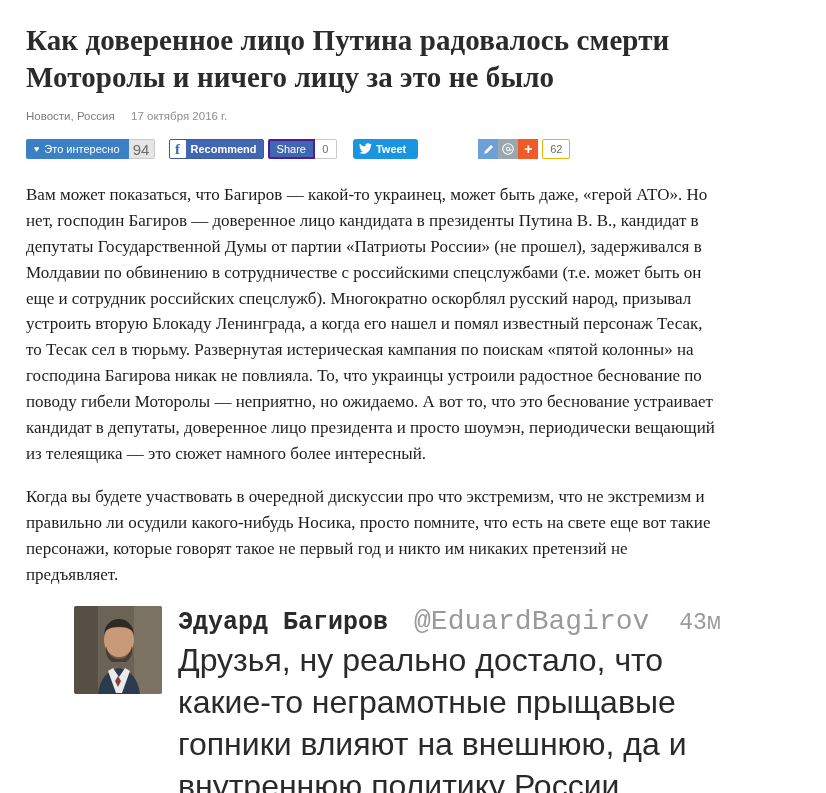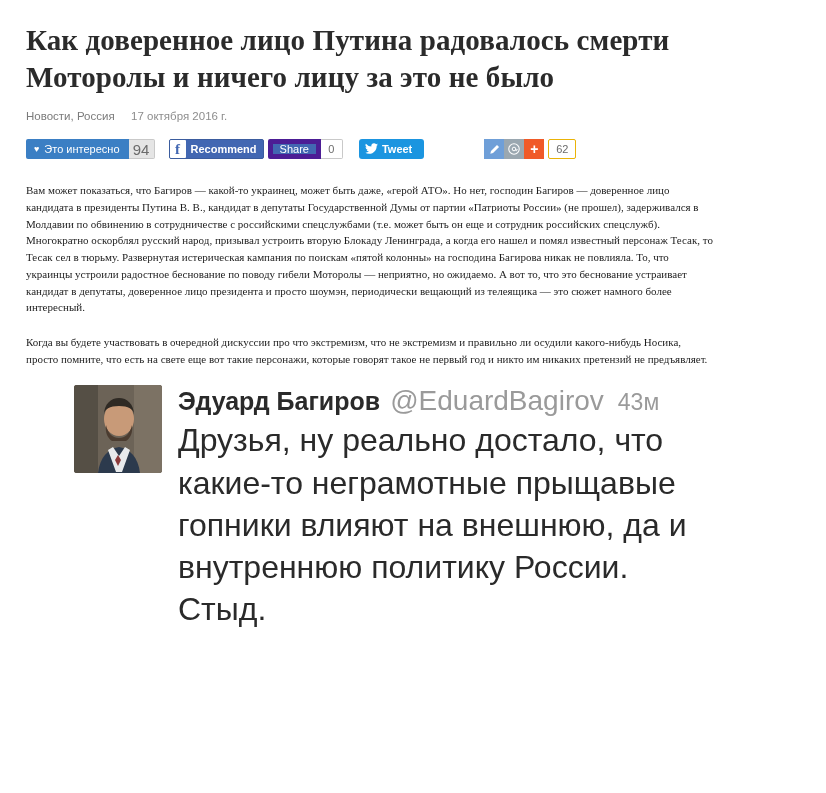--- a/index.html
+++ b/index.html
@@ -122,21 +122,21 @@
     line-height: 18px;
     text-align: center;
     margin-right: 5px;
     border-radius: 1px;
   }
   .fb-share {
     display: flex;
     align-items: center;
     margin-left: 4px;
     background: #4267b2;
-    border: 5px solid #4c1d95;
+    border: 2px solid #4c1d95;
     color: #ffffff;
     font-size: 11px;
     padding: 0 7px;
     border-radius: 2px 0 0 2px;
     box-sizing: border-box;
   }
   .fb-share-count {
     display: flex;
     align-items: center;
     justify-content: center;
@@ -196,21 +196,21 @@
     color: #6b6b6b;
     font-size: 11px;
     margin-left: 4px;
     box-sizing: border-box;
     border-radius: 2px;
   }
 
   
   .body-copy p {
     font-family: "Liberation Serif", serif;
-    font-size: 11px;
+    font-size: 17px;
     line-height: 1.52;
     color: #1d1d1d;
     margin: 0 0 18px 0;
     text-align: left;
   }
 
   
   .tweet {
     display: flex;
     margin-top: 14px;
@@ -226,22 +226,23 @@
     margin-right: 16px;
   }
   .tweet-avatar svg { display: block; }
   .tweet-main {
     flex: 1 1 auto;
     min-width: 0;
   }
   .tweet-head {
     display: flex;
     align-items: baseline;
-    font-family: Liberation Sans, sans-serif;
+    font-family: Liberation Mono, monospace;
     white-space: nowrap;
+    gap: 16px;
   }
   .tweet-name {
     font-size: 25px;
     font-weight: bold;
     color: #2a2a2a;
     margin-right: 10px;
   }
   .tweet-handle {
     font-size: 28px;
     color: #9a9a9a;

